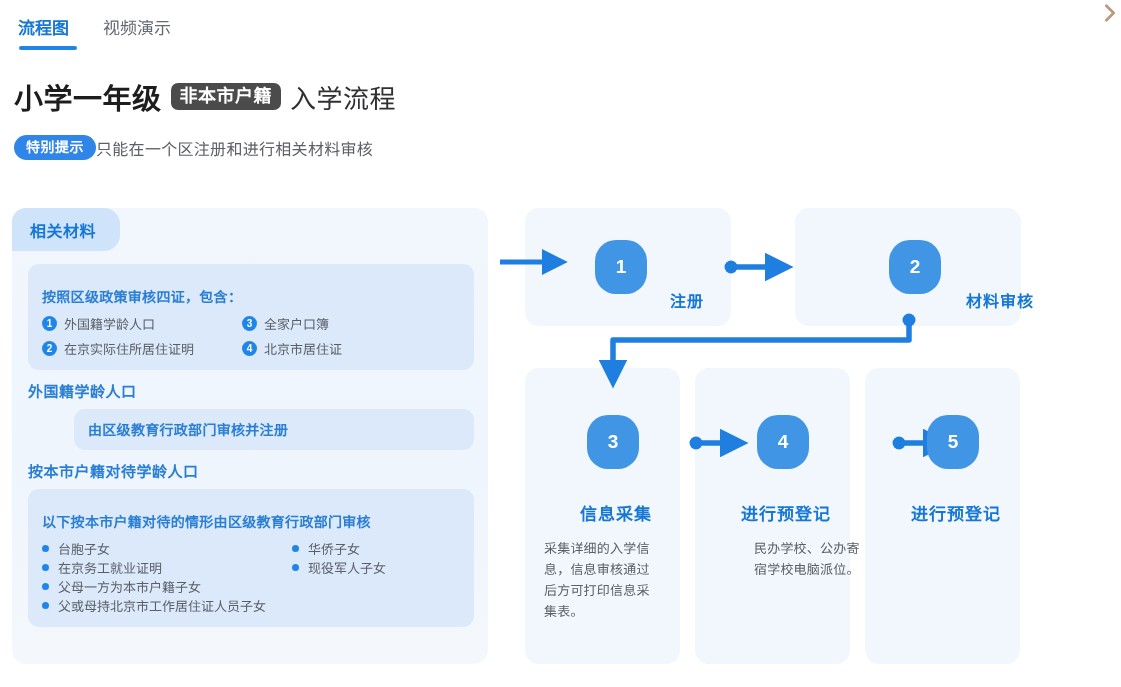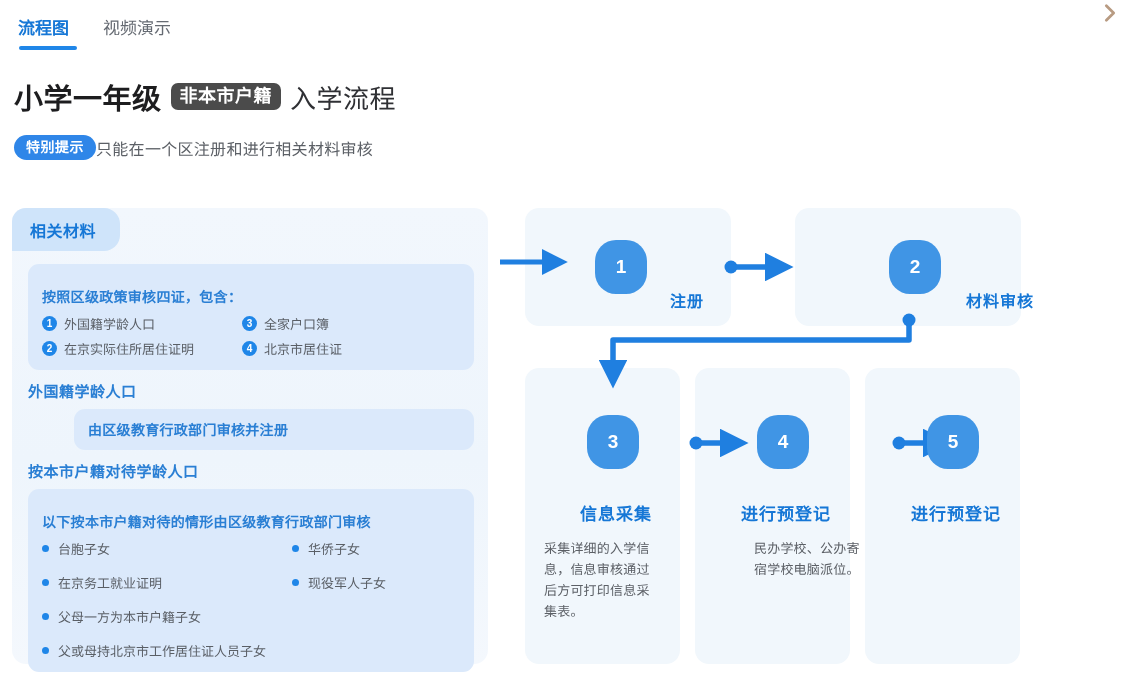--- a/index.html
+++ b/index.html
@@ -70,21 +70,21 @@
     letter-spacing: .3px; margin-bottom: 8px;
   }
   .num-grid { display: grid; grid-template-columns: 200px 1fr; row-gap: 6px; }
   .num-item { display: flex; align-items: center; gap: 7px; font-size: 13px; color: #5a5f66; }
   .num-badge {
     flex: 0 0 auto; width: 15px; height: 15px; border-radius: 50%;
     background: #1f86e8; color: #fff; font-size: 10px; font-weight: bold;
     display: flex; align-items: center; justify-content: center; line-height: 1;
   }
   .single-line { font-size: 14px; font-weight: bold; color: #2a7fd4; letter-spacing: .3px; }
-  .bullet-grid { display: grid; grid-template-columns: 250px 1fr; row-gap: 15px; }
+  .bullet-grid { display: grid; grid-template-columns: 250px 1fr; row-gap: 0; }
   .bullet-item { display: flex; align-items: center; gap: 9px; font-size: 13px; color: #5a5f66; }
   .dot { flex: 0 0 auto; width: 7px; height: 7px; border-radius: 50%; background: #1f86e8; }
 
   
   .flow { position: absolute; left: 500px; top: 190px; width: 621px; height: 480px; }
   .step-box {
     position: absolute; background: #f1f7fc; border-radius: 14px;
   }
   .step-box.top { top: 18px; height: 118px; }
   .step-box.bottom { top: 178px; height: 296px; }

